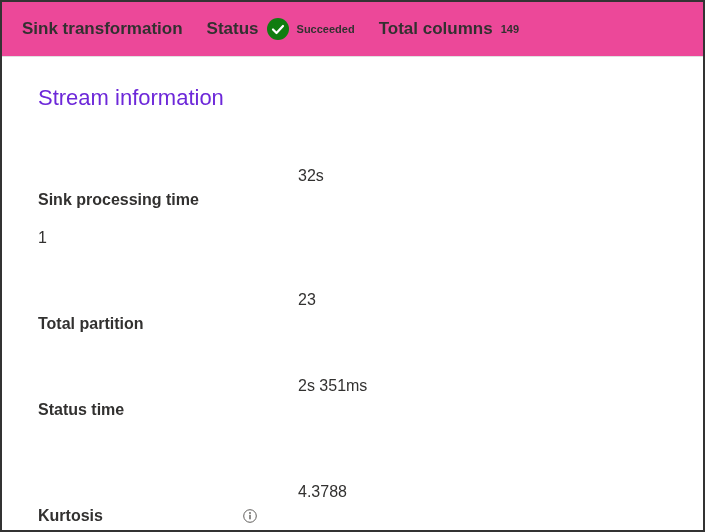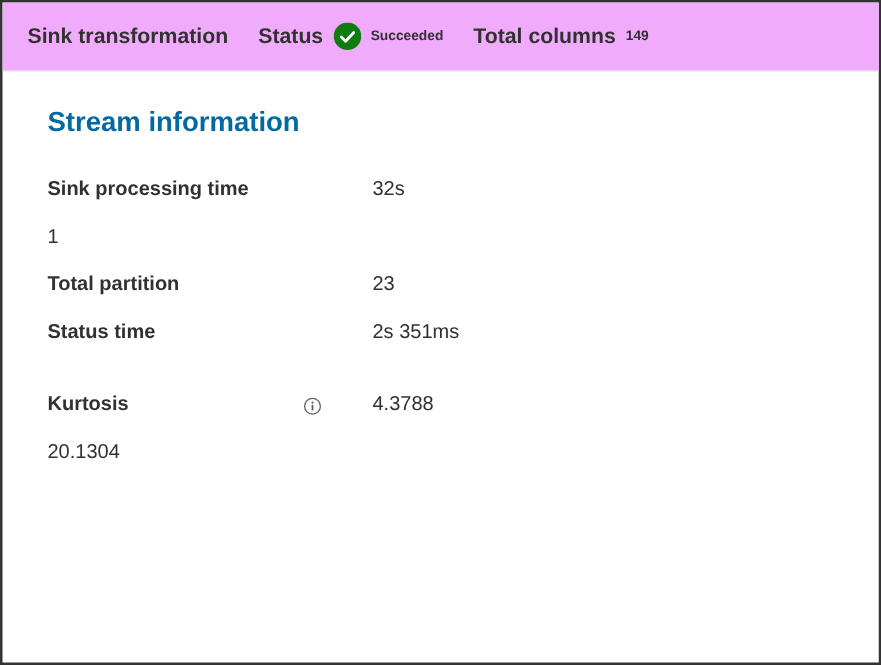--- a/index.html
+++ b/index.html
@@ -11,21 +11,21 @@
       font-family: "Segoe UI", -apple-system, BlinkMacSystemFont, sans-serif;
       background: #fff;
       width: 705px;
       height: 532px;
       border: 2px solid #333;
     }
     .header-bar {
       display: flex;
       align-items: center;
       padding: 16px 20px;
-      background: #f0abfc;
+      background: #ec4899;
       border-bottom: 1px solid #e0e0e0;
       gap: 24px;
     }
     .header-item {
       display: flex;
       align-items: center;
       gap: 8px;
     }
     .header-label {
       font-size: 17px;
@@ -42,34 +42,35 @@
       height: 22px;
       display: flex;
       align-items: center;
       justify-content: center;
     }
     .content {
       padding: 28px 36px;
     }
     .section-title {
       font-size: 22px;
-      font-weight: 700;
-      color: #0369a1;
+      font-weight: 400;
+      color: #6d28d9;
       margin-bottom: 22px;
     }
     .info-row {
       display: flex;
       align-items: center;
       padding: 10px 0;
     }
     .info-label-col {
       width: 260px;
       display: flex;
-      align-items: flex-end;
+      align-items: center;
       gap: 10px;
+      margin-top: 48px;
     }
     .info-label {
       font-size: 16px;
       font-weight: 600;
       color: #323130;
     }
     .info-icon {
       width: 16px;
       height: 16px;
       display: inline-flex;

